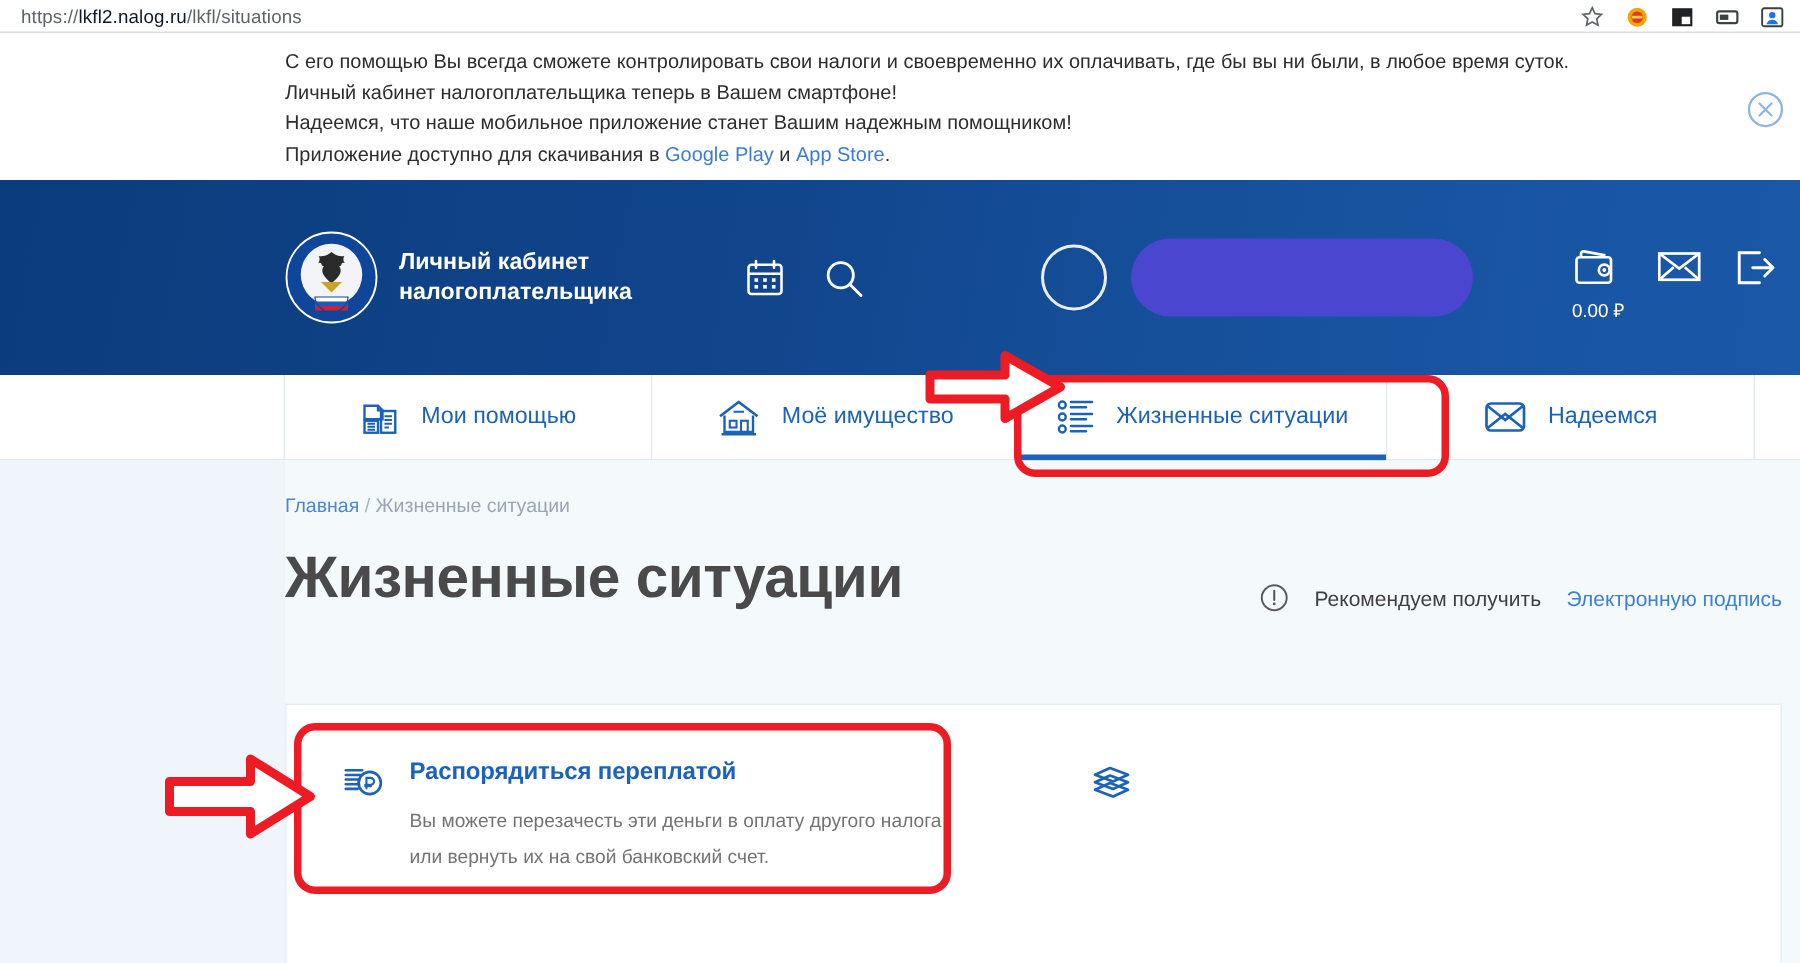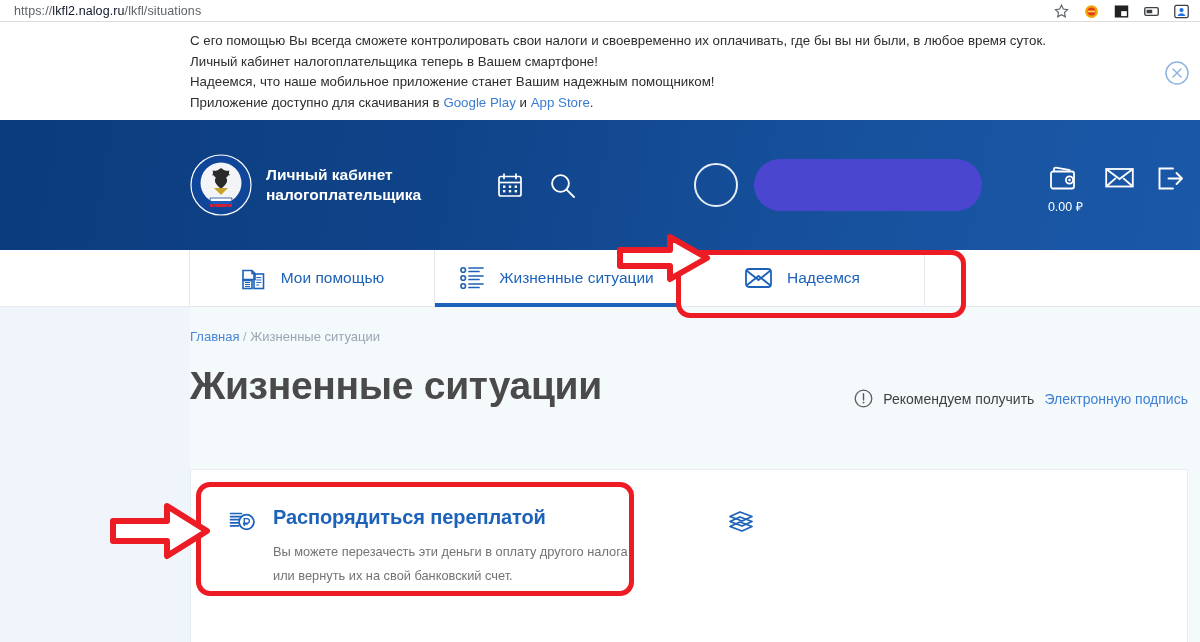--- a/index.html
+++ b/index.html
@@ -192,21 +192,21 @@
     font-size: 39px;
     font-weight: bold;
     color: #4a4a4a;
     margin-top: 20px;
     letter-spacing: -0.3px;
     white-space: nowrap;
   }
   .esign-hint {
     display: flex;
     align-items: center;
-    gap: 10px;
+    gap: 17px;
     margin-top: 45px;
     font-size: 14px;
     color: #3f3f3f;
     white-space: nowrap;
   }
   .esign-hint a { color: #3f7fd4; text-decoration: none; cursor: pointer; }
 
   .cards-wrap {
     position: absolute;
     left: 0; right: 12px; top: 162px; bottom: 0;
@@ -218,21 +218,21 @@
   .card {
     width: 50%;
     padding: 36px 26px 0 38px;
     display: flex;
     gap: 18px;
   }
   .card-icon { flex: none; padding-top: 3px; }
   .card-icon svg { display: block; }
   .card-title {
     color: #1c62b9;
-    font-size: 20px;
+    font-size: 16px;
     font-weight: bold;
     white-space: nowrap;
     letter-spacing: -0.1px;
   }
   .card-desc {
     margin-top: 11px;
     font-size: 12.8px;
     color: #737373;
     line-height: 24px;
     max-width: 372px;
@@ -367,20 +367,31 @@
       <path d="M3 5.5h9l3 3v6H3z" fill="none" stroke="#1c62b9" stroke-width="1.6"></path>
       <path d="M12 5.5v3h3" fill="none" stroke="#1c62b9" stroke-width="1.6"></path>
       <rect x="3" y="15.5" width="9" height="8" fill="none" stroke="#1c62b9" stroke-width="1.6"></rect>
       <path d="M5 17.5h5M5 19.5h5M5 21.5h5" stroke="#1c62b9" stroke-width="1.2"></path>
       <rect x="14" y="9" width="9.5" height="14.5" fill="none" stroke="#1c62b9" stroke-width="1.6"></rect>
       <path d="M16.3 12.5h5M16.3 15h5M16.3 17.5h5M16.3 20h3" stroke="#1c62b9" stroke-width="1.2"></path>
     </svg>
     <span class="label">Мои помощью</span>
   </div>
 
+  <div class="nav-item">
+    <svg width="29" height="27" viewBox="0 0 29 27">
+      <path d="M2 12.5L14.5 3 27 12.5" fill="none" stroke="#1c62b9" stroke-width="1.8" stroke-linejoin="round"></path>
+      <path d="M5 12v11h19V12" fill="none" stroke="#1c62b9" stroke-width="1.6"></path>
+      <rect x="8.5" y="15.5" width="4.5" height="4.5" fill="none" stroke="#1c62b9" stroke-width="1.4"></rect>
+      <rect x="16" y="15.5" width="4.5" height="7.5" fill="none" stroke="#1c62b9" stroke-width="1.4"></rect>
+      <path d="M3 24.5h23" stroke="#1c62b9" stroke-width="1.6"></path>
+      <path d="M11 9.5h7" stroke="#1c62b9" stroke-width="1.3"></path>
+    </svg>
+    <span class="label">Моё имущество</span>
+  </div>
 
   <div class="nav-item active">
     <svg width="25" height="26" viewBox="0 0 25 26">
       <circle cx="3.2" cy="5" r="2.3" fill="none" stroke="#1c62b9" stroke-width="1.6"></circle>
       <circle cx="3.2" cy="13" r="2.3" fill="none" stroke="#1c62b9" stroke-width="1.6"></circle>
       <circle cx="3.2" cy="21" r="2.3" fill="none" stroke="#1c62b9" stroke-width="1.6"></circle>
       <path d="M9 3h14M9 6.5h10M9 11h14M9 14.5h10M9 19h14M9 22.5h10" stroke="#1c62b9" stroke-width="1.7" stroke-linecap="round"></path>
     </svg>
     <span class="label">Жизненные ситуации</span>
   </div>

